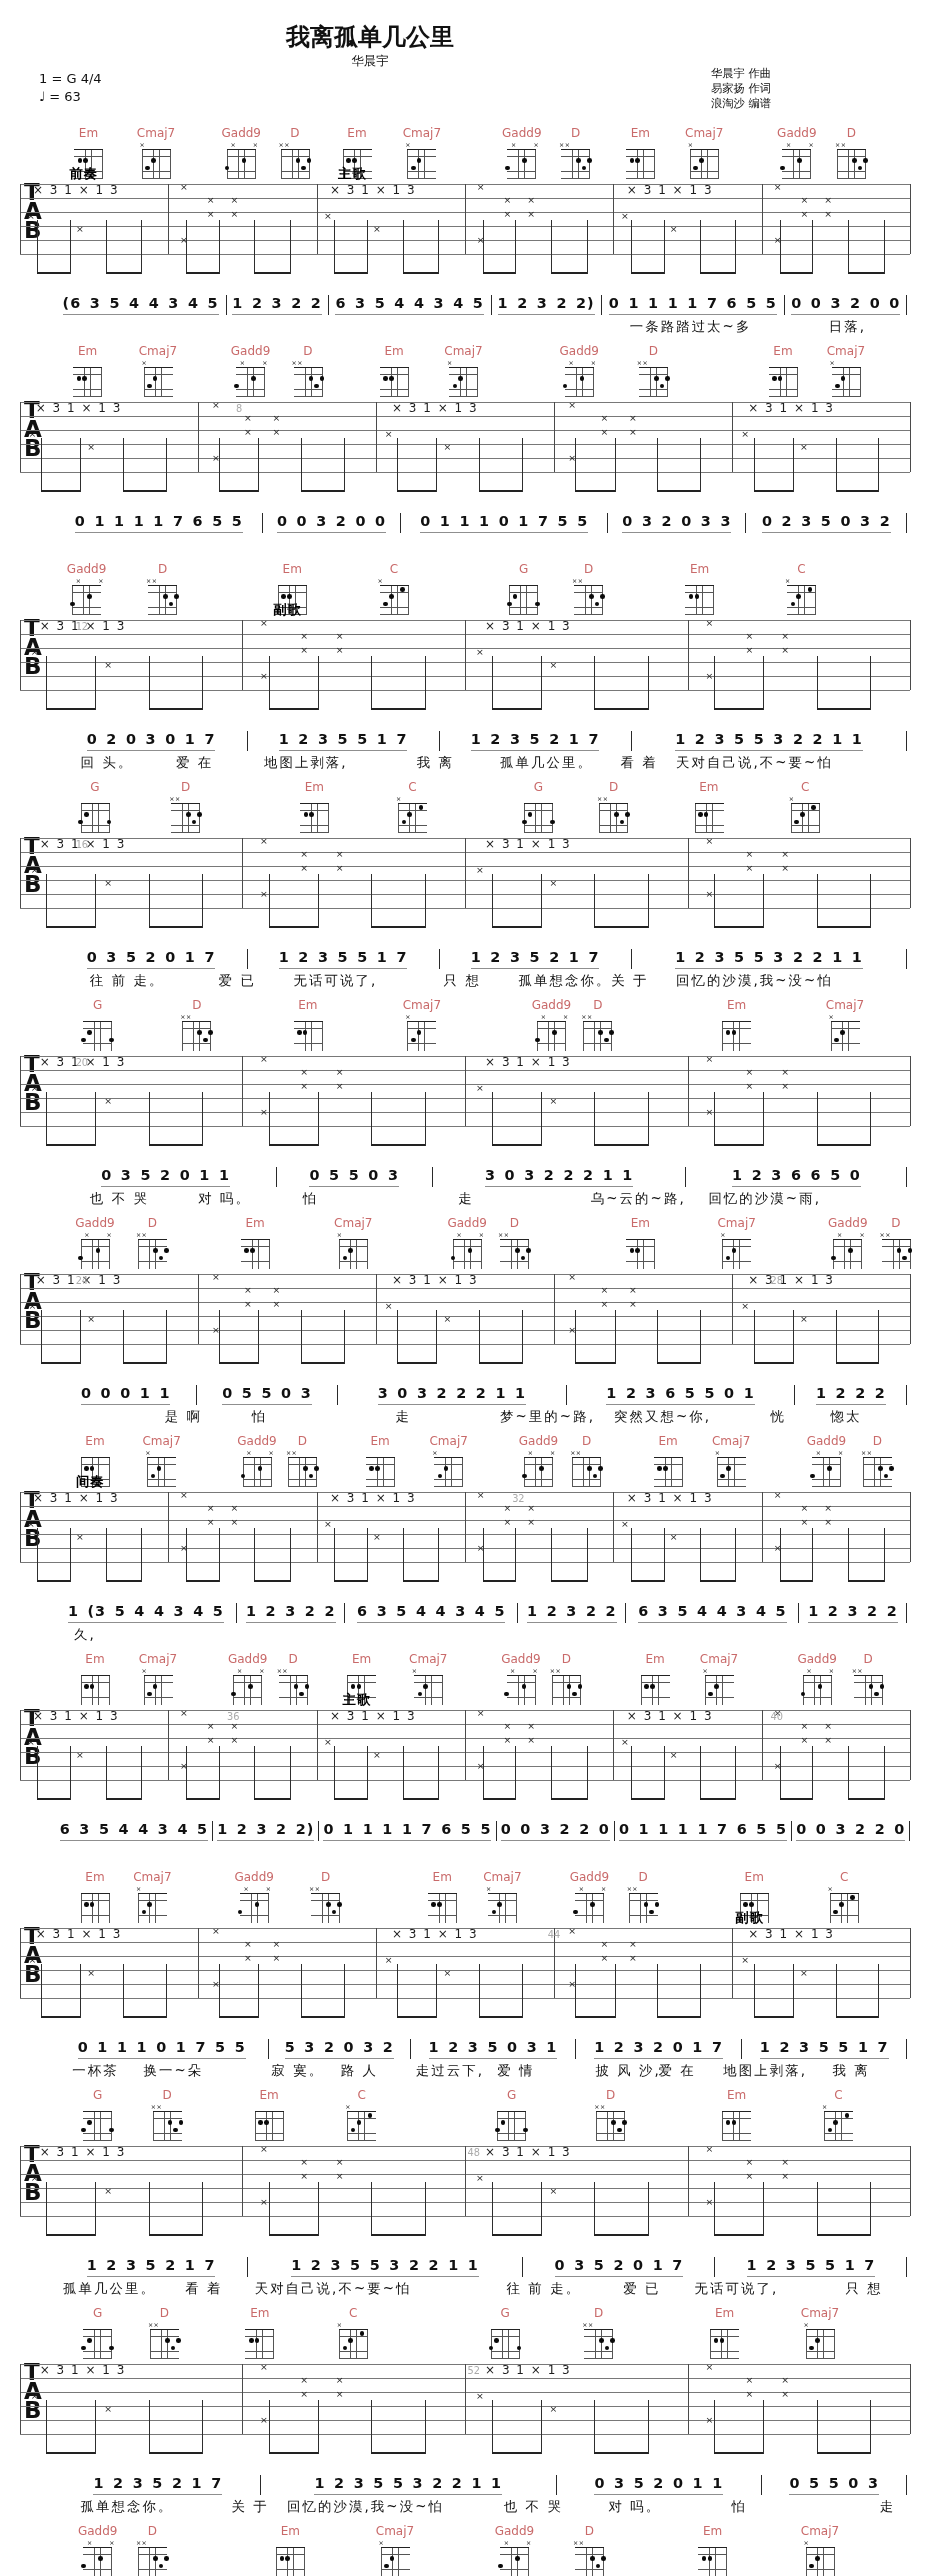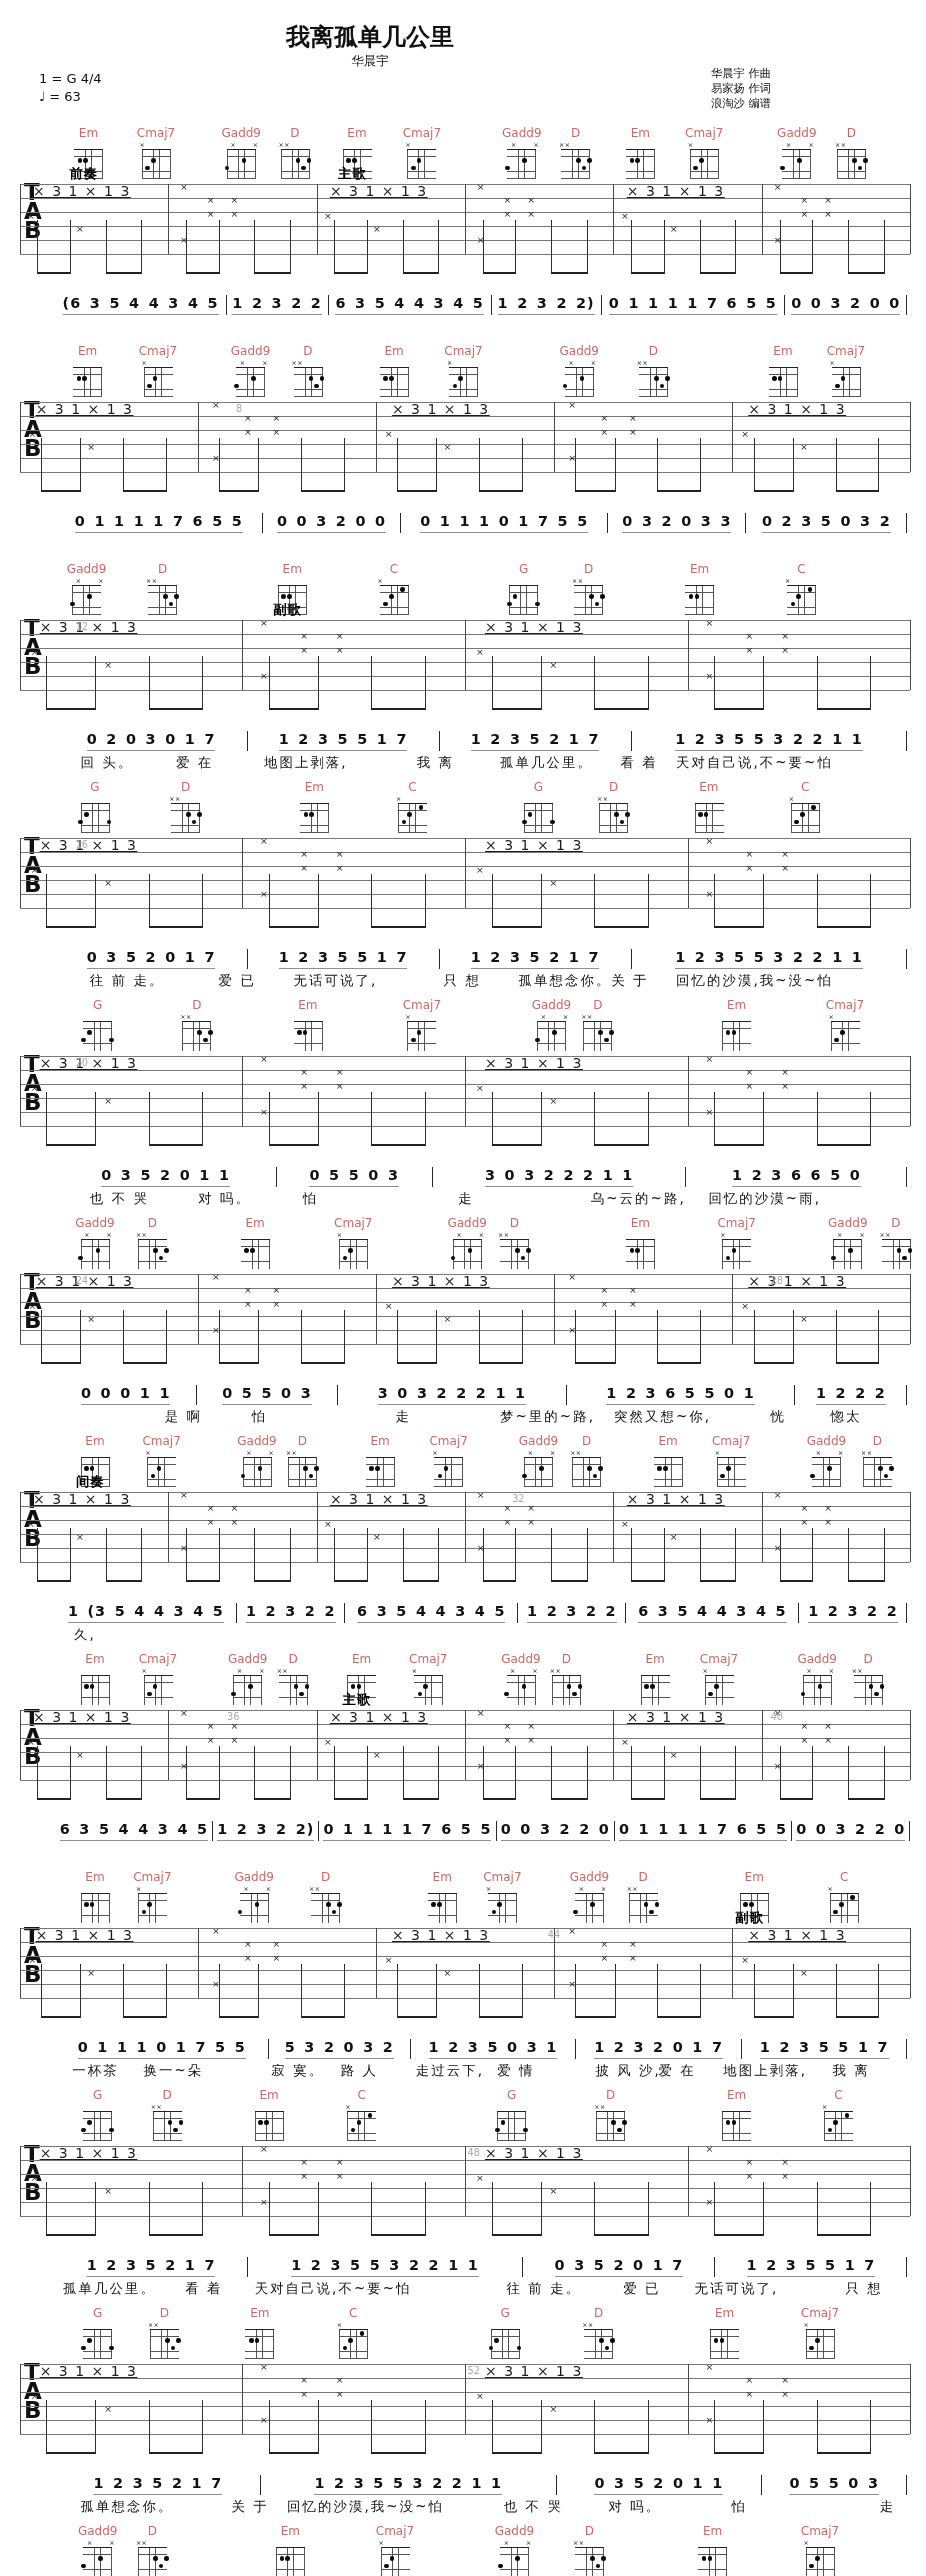--- a/index.html
+++ b/index.html
@@ -29,21 +29,21 @@
   .dot{position:absolute;width:4.6px;height:4.6px;border-radius:50%;background:#0a0a0a;}
   .slabel{position:absolute;top:47px;font-size:13.4px;font-weight:bold;color:#000;letter-spacing:1px;}
   
   .tab{position:relative;height:109px;}
   .clef{position:absolute;left:24px;top:4.1px;font-size:23px;font-weight:bold;line-height:.83;white-space:pre-line;}
   .lines{position:absolute;left:19.6px;top:5.2px;height:71px;
          background:repeating-linear-gradient(180deg,#787878 0 0.8px,transparent 0.8px 14px);}
   .barline{position:absolute;top:0;width:1px;height:70px;background:#4a4a4a;}
   .barnum{position:absolute;top:0.5px;font-size:9.8px;color:#aaa;padding-left:2.6px;}
   .meas{position:absolute;top:0;height:103px;}
-  .riff{position:absolute;top:-1.5px;left:9%;font-size:14px;letter-spacing:1.5px;color:#1d1d1d;white-space:nowrap;text-decoration:underline;}
+  .riff{position:absolute;top:-1.5px;left:9%;font-size:12px;letter-spacing:1.5px;color:#1d1d1d;white-space:nowrap;}
   .xm{position:absolute;font-size:9.3px;color:#1d1d1d;}
   .stem{position:absolute;top:36px;width:1px;height:54px;background:#2e2e2e;}
   .beam{position:absolute;top:88px;height:2.1px;background:#222;}
   
   .jianpu{position:relative;margin-left:6%;display:flex;height:27px;align-items:flex-end;}
   .jm{display:flex;justify-content:center;align-items:flex-end;border-right:1px solid #2a2a2a;padding:0 4.1px 0;}
   .jnums{font-size:14.4px;font-weight:600;letter-spacing:1px;word-spacing:2.6px;white-space:nowrap;
          border-bottom:1px solid #8f8f8f;padding-bottom:2.6px;}
   .lyrics{position:relative;height:21px;}
   .lseg{position:absolute;top:2.6px;font-size:13.4px;letter-spacing:2.1px;white-space:nowrap;color:#121212;}
@@ -269,20 +269,24 @@
           <div class="jm" style="flex-grow: 10;">
             <span class="jnums">1 2 3 2 2)</span>
           </div>
           <div class="jm" style="flex-grow: 17;">
             <span class="jnums">0 1 1 1 1 7 6 5 5</span>
           </div>
           <div class="jm" style="flex-grow: 11;">
             <span class="jnums">0 0 3 2 0 0</span>
           </div>
         </div>
+        <div class="lyrics">
+          <span class="lseg" style="left: 68%;">一条路踏过太~多</span>
+          <span class="lseg" style="left: 89.5%;">日落,</span>
+        </div>
       </div>
       <div class="system">
         <div class="chordrow">
           <div class="chord" style="left: 7.9%;">
             <div class="cname" style="color: rgb(201, 106, 106);">Em</div>
             <div class="cgrid">
               <span class="dot" style="left: 3.6px; top: 9px;"></span>
               <span class="dot" style="left: 9.3px; top: 9px;"></span>
             </div>
           </div>

